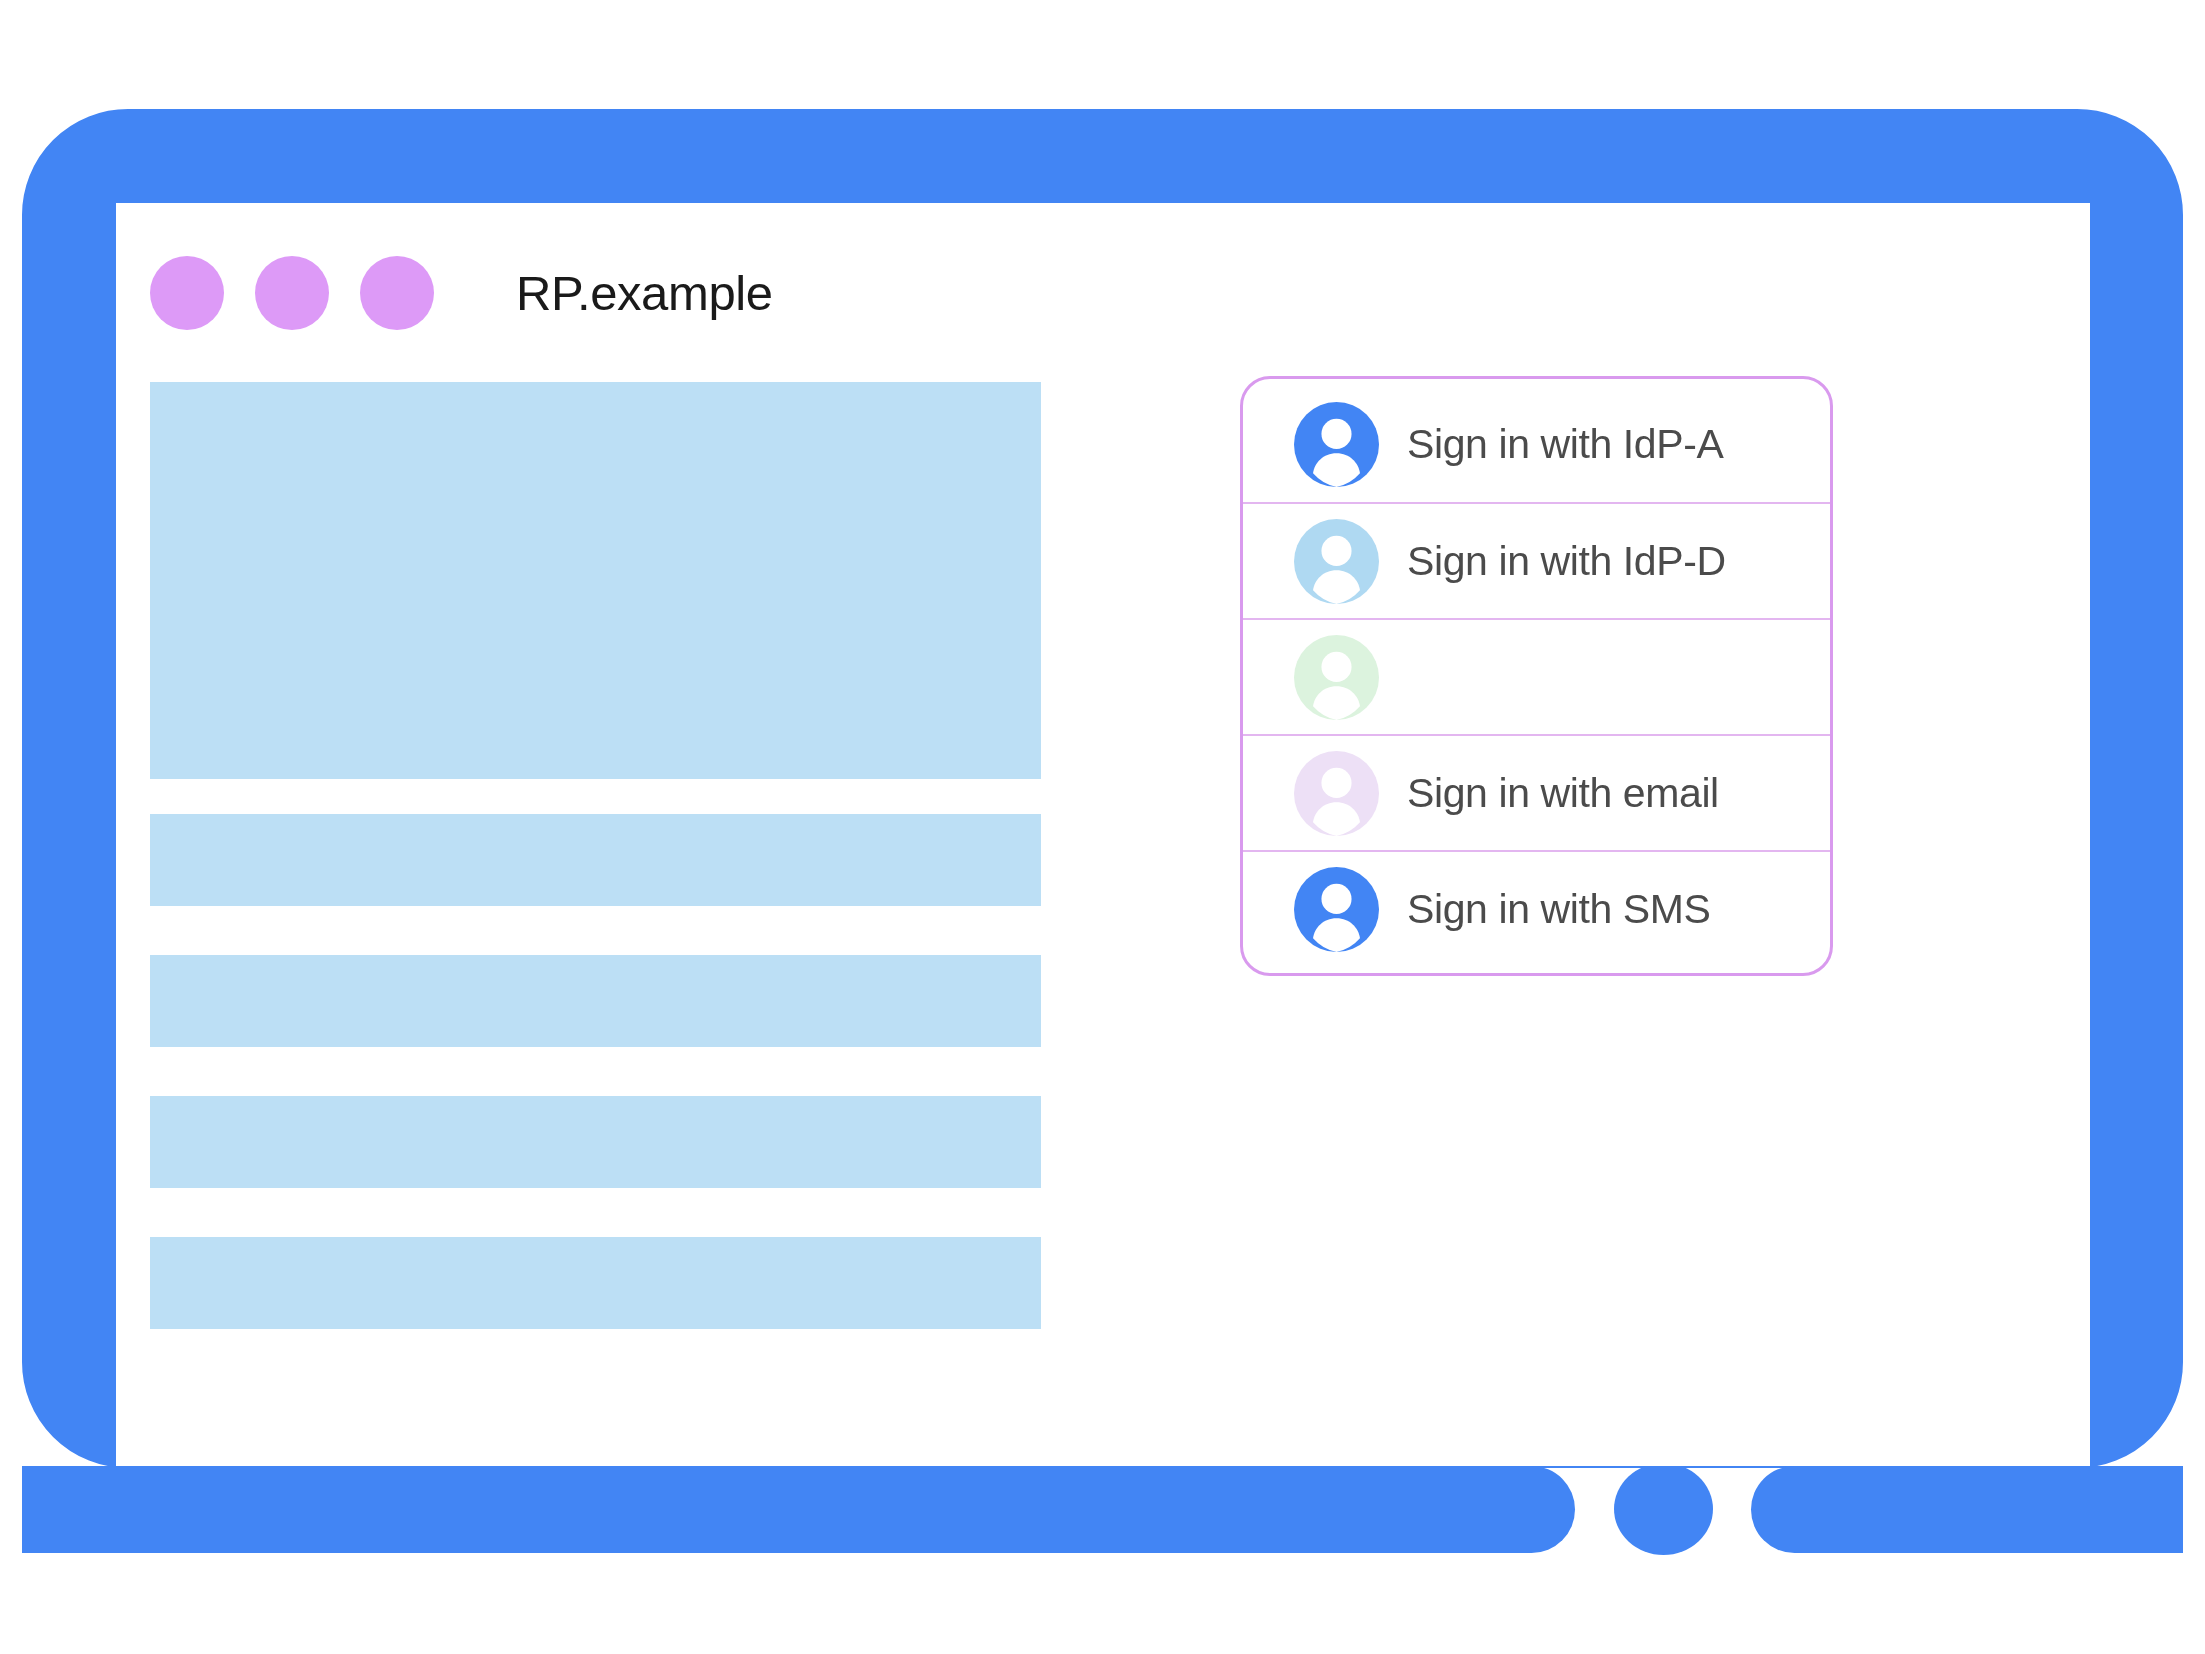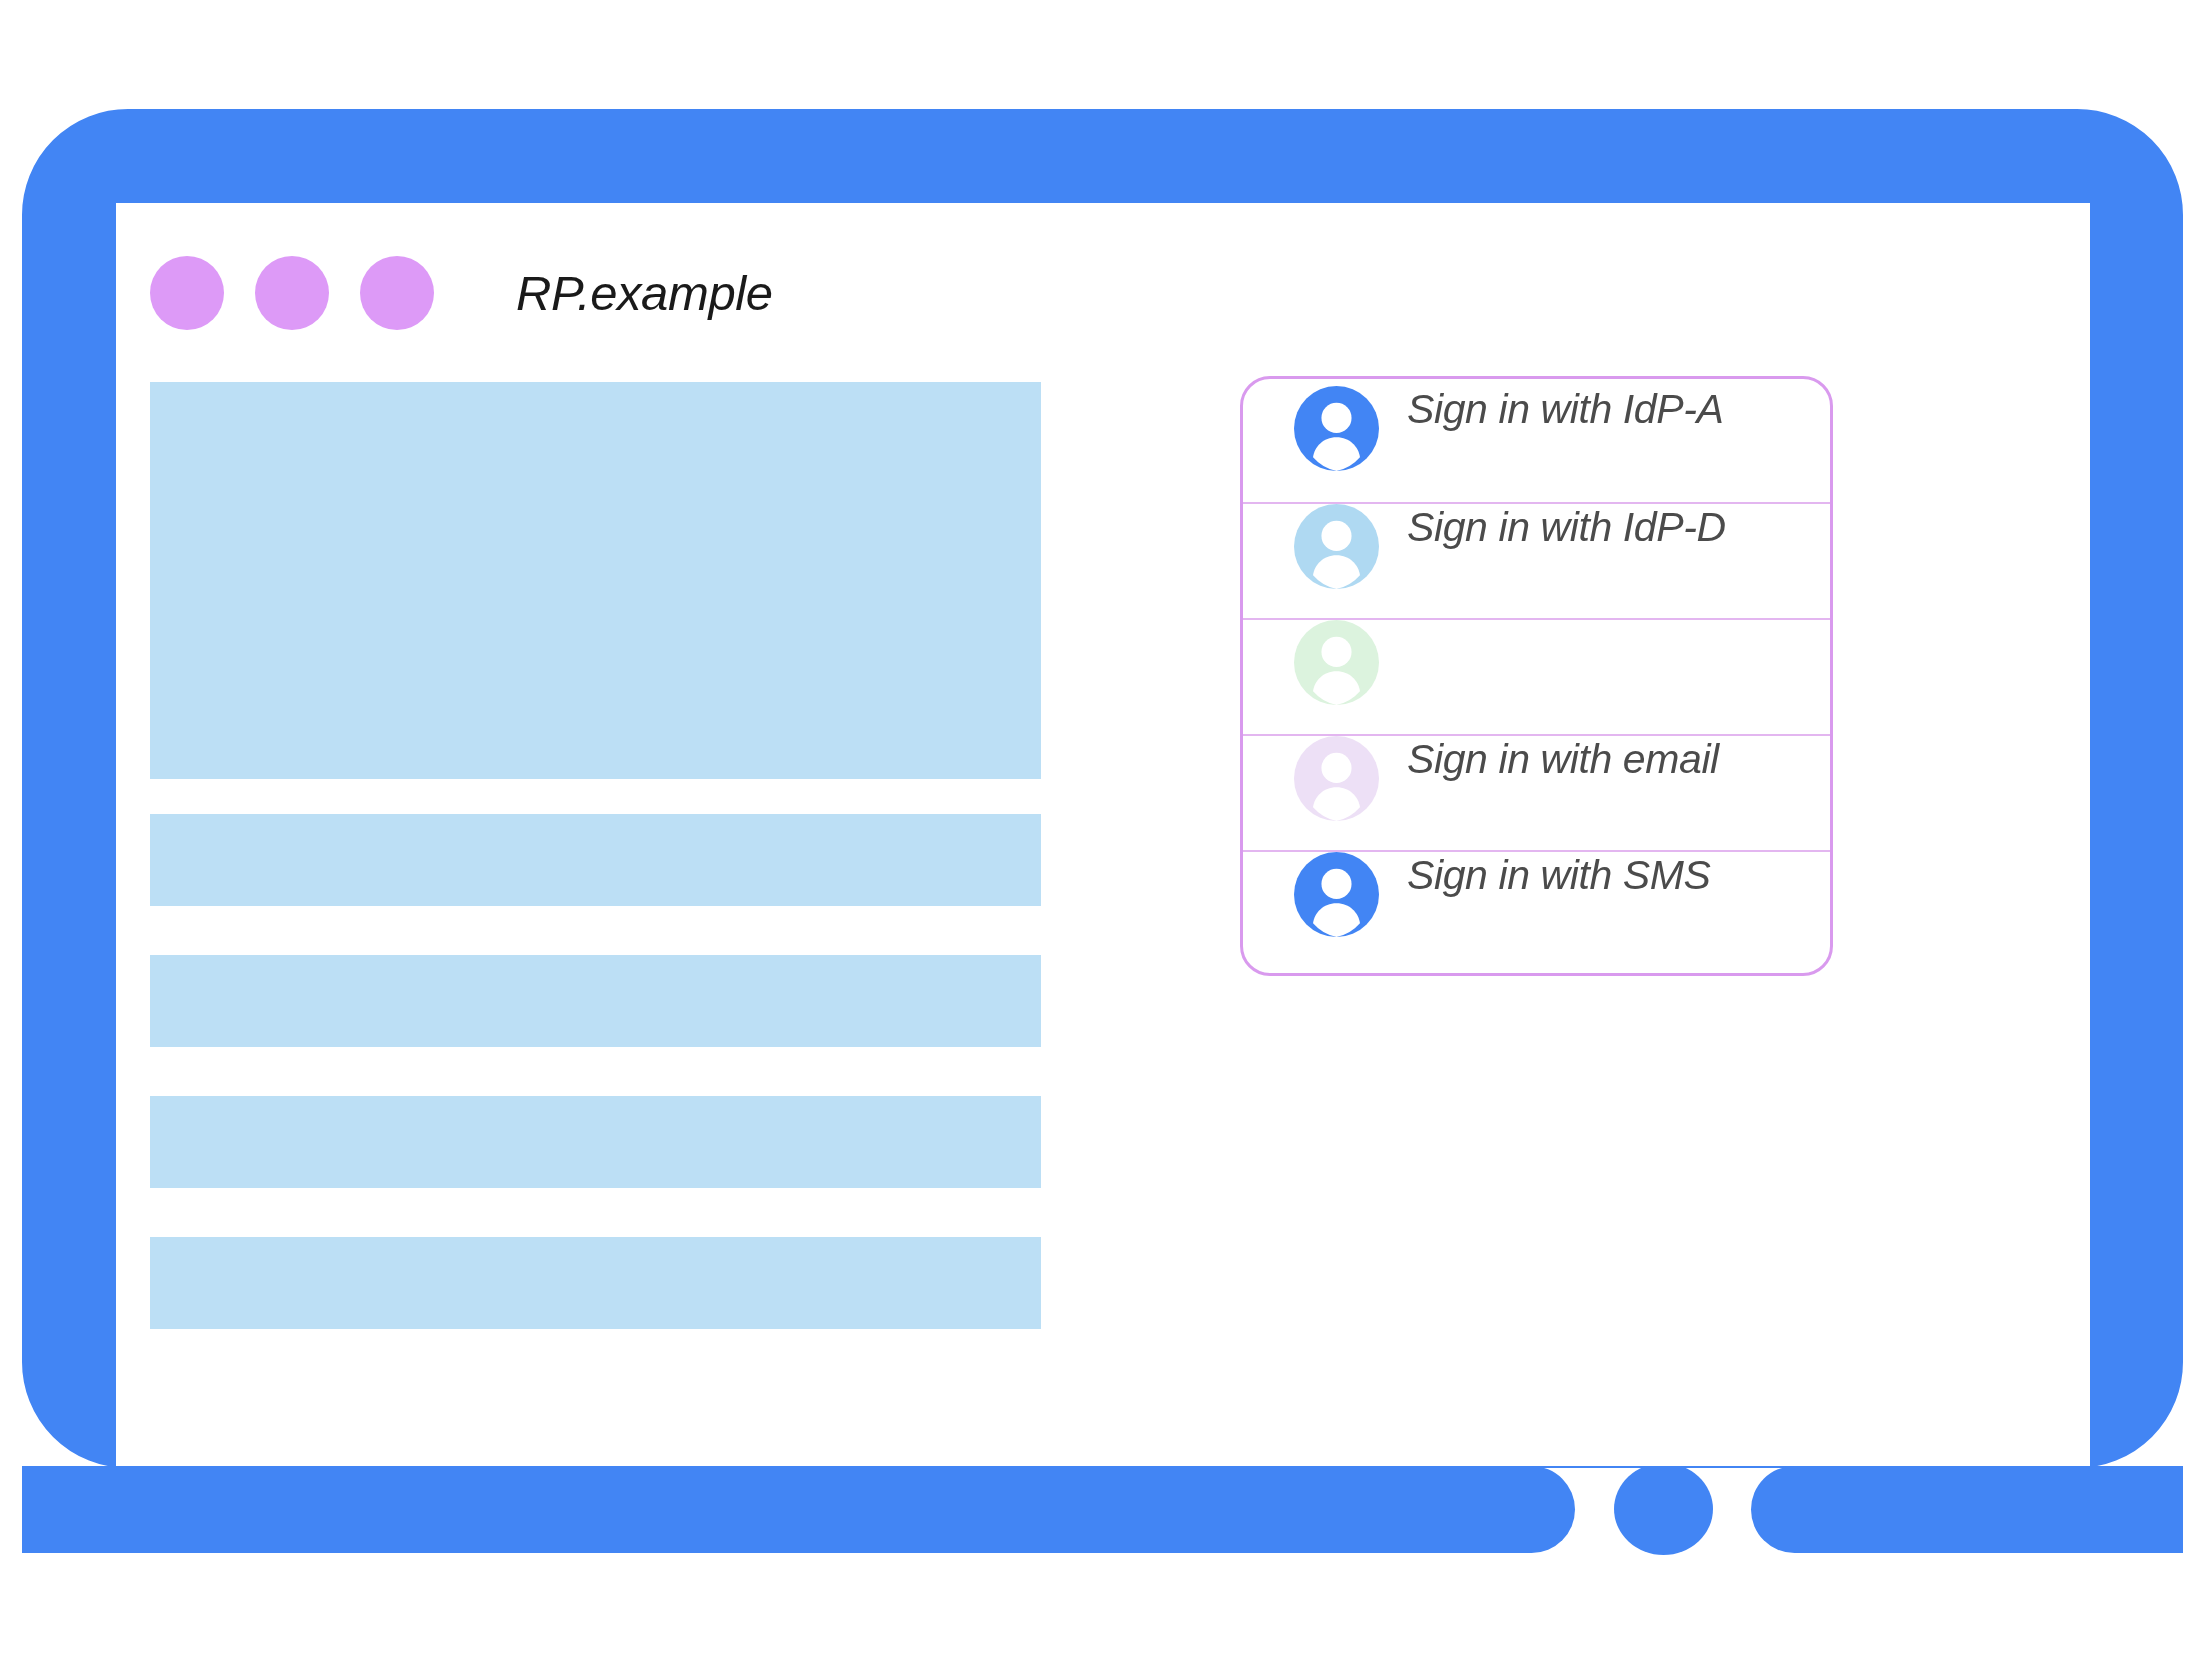--- a/index.html
+++ b/index.html
@@ -67,21 +67,20 @@
 
   
   #screen {
     position: absolute;
     left: 94px;
     top: 94px;
     width: 1974px;
     height: 1263px;
     background: #ffffff;
     overflow: hidden;
-    font-style: italic;
   }
 
   
   #title-bar {
     position: absolute;
     left: 0;
     top: 44px;
     height: 92px;
     display: flex;
     align-items: center;
@@ -121,21 +120,21 @@
     top: 173px;
     width: 593px;
     box-sizing: border-box;
     border: 3.5px solid var(--panel-border);
     border-radius: 30px;
     background: #ffffff;
     padding: 7px 0 7px 0;
   }
   .account-row {
     display: flex;
-    align-items: flex-start;
+    align-items: center;
     height: 116px;
     padding-left: 51px;
     box-sizing: border-box;
     cursor: pointer;
   }
   .account-row + .account-row {
     border-top: 2.6px solid var(--separator);
   }
   .avatar {
     width: 85px;

